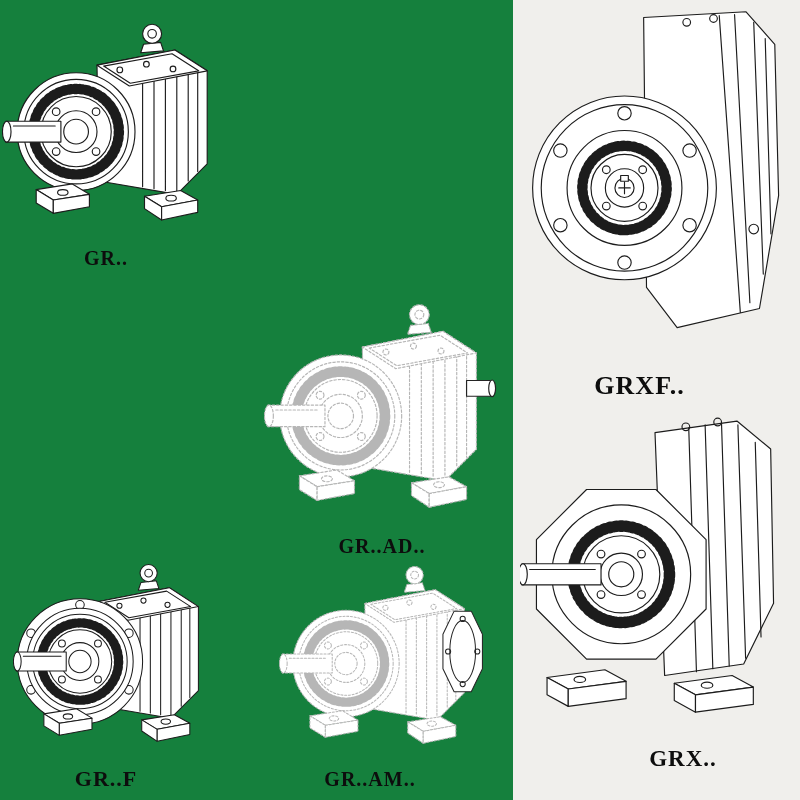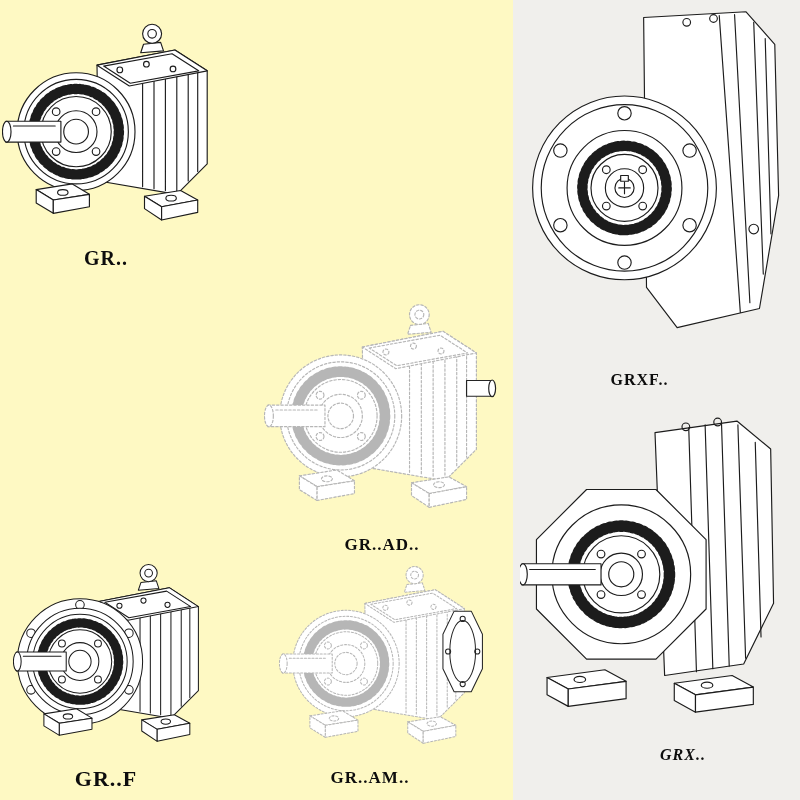--- a/index.html
+++ b/index.html
@@ -1,41 +1,41 @@
 <!DOCTYPE html>
 <html><head>
 <meta charset="utf-8">
 <style>
   * { margin:0; padding:0; box-sizing:border-box; }
   html,body { width:800px; height:800px; background:#ffffff; overflow:hidden; }
   .page {
-    position:relative; width:708px; height:800px; background:#fef9c3;
+    position:relative; width:708px; height:800px; background:#15803d;
     font-family:"Liberation Serif","DejaVu Serif",serif;
   }
   .right-panel {
     position:absolute; left:513px; top:0; width:287px; height:800px;
     background:#f0efec;
   }
   .cell { position:absolute; display:flex; flex-direction:column; align-items:center; }
   svg.draw {
     display:block;
     stroke:#1c1c1c; stroke-width:1.2; fill:none;
     stroke-linejoin:round; stroke-linecap:round;
   }
   svg.draw.ghost { stroke:#b6b6b6; stroke-dasharray:2.4 2; }
   .solid-add { stroke:#242424; stroke-dasharray:none; }
   .label {
     font-weight:700; color:#0d0d0d; letter-spacing:1px; margin-top:3px;
     white-space:nowrap;
   }
   .lbl-18 { font-size:22px; }
-  .lbl-19 { font-size:17px; }
+  .lbl-19 { font-size:20px; }
   .lbl-20 { font-size:20px; }
-  .lbl-22 { font-size:16px; }
-  .lbl-23 { font-size:16px;font-style:italic; }
+  .lbl-22 { font-size:26px; }
+  .lbl-23 { font-size:23px; }
 </style>
 </head>
 <body>
 
 <div class="page">
 
   <svg width="0" height="0" style="position:absolute" aria-hidden="true">
     <defs>
       <g id="gb-body">
         <polygon fill="#fff" points="100,62 182,46 216,68 216,166 184,198 102,184"></polygon>

